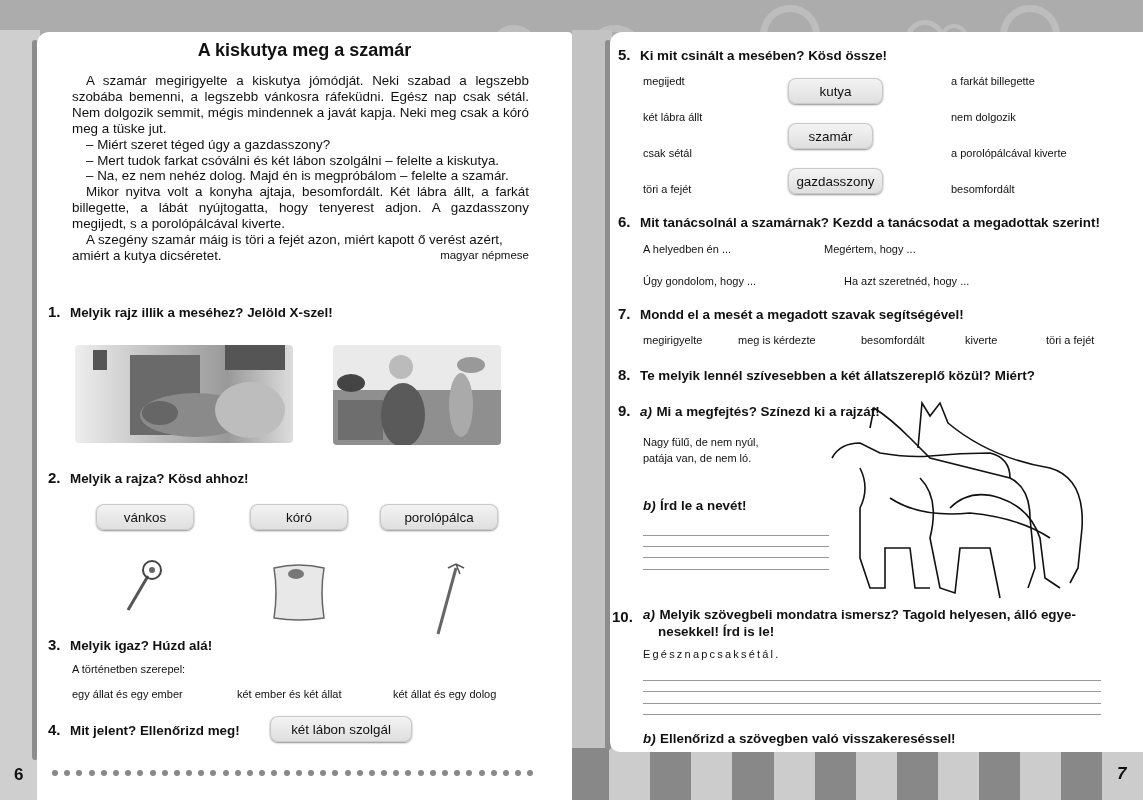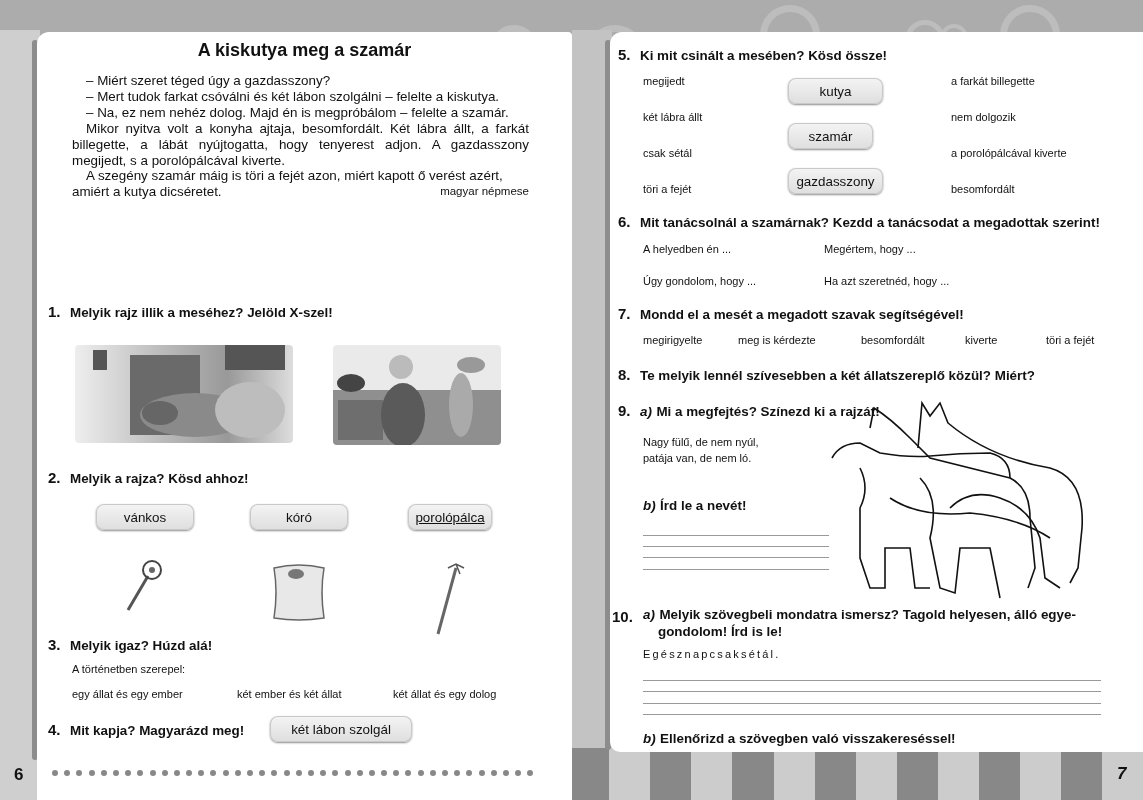--- a/index.html
+++ b/index.html
@@ -77,20 +77,21 @@
     <div style="background:#ccc;width:44px"></div>
 </div>
 
 <div class="page-left"></div>
 <div class="mid-edge"></div>
 <div class="page-right"></div>
 
 <div class="abs title">A kiskutya meg a szamár</div>
 
 <div class="abs story">
+  <p>A szamár megirigyelte a kiskutya jómódját. Neki szabad a legszebb szobába bemenni, a legszebb vánkosra ráfeküdni. Egész nap csak sétál. Nem dolgozik semmit, mégis mindennek a javát kapja. Neki meg csak a kóró meg a tüske jut.</p>
   <p>– Miért szeret téged úgy a gazdasszony?</p>
   <p>– Mert tudok farkat csóválni és két lábon szolgálni – felelte a kiskutya.</p>
   <p>– Na, ez nem nehéz dolog. Majd én is megpróbálom – felelte a szamár.</p>
   <p>Mikor nyitva volt a konyha ajtaja, besomfordált. Két lábra állt, a farkát billegette, a lábát nyújtogatta, hogy tenyerest adjon. A gazdasszony megijedt, s a porolópálcával kiverte.</p>
   <p style="text-align:left"><span>A szegény szamár máig is töri a fejét azon, miért kapott ő verést azért, amiért a kutya dicséretet.</span><span class="src">magyar népmese</span></p>
 </div>
 
 <div class="abs" style="left:48px;top:303px;">
   <span class="qnum">1.</span><span class="q">Melyik rajz illik a meséhez? Jelöld X-szel!</span>
 </div>
@@ -114,21 +115,21 @@
     <ellipse cx="128" cy="60" rx="12" ry="32" fill="#aaa"></ellipse>
     <ellipse cx="138" cy="20" rx="14" ry="8" fill="#999"></ellipse>
   </svg>
 </div>
 
 <div class="abs" style="left:48px;top:469px;">
   <span class="qnum">2.</span><span class="q">Melyik a rajza? Kösd ahhoz!</span>
 </div>
 <div class="pill" style="left:96px;top:504px;width:98px;">vánkos</div>
 <div class="pill" style="left:250px;top:504px;width:98px;">kóró</div>
-<div class="pill" style="left:408px;top:504px;width:84px;text-decoration:underline;">porolópálca</div>
+<div class="pill" style="left:380px;top:504px;width:118px;">porolópálca</div>
 
 <svg class="abs" style="left:120px;top:556px;" width="50" height="60">
   <line x1="8" y1="54" x2="28" y2="20" stroke="#555" stroke-width="3"></line>
   <circle cx="32" cy="14" r="9" fill="none" stroke="#444" stroke-width="2"></circle>
   <circle cx="32" cy="14" r="3" fill="#666"></circle>
 </svg>
 <svg class="abs" style="left:270px;top:560px;" width="58" height="64">
   <path d="M4 8 Q29 2 54 8 Q50 32 54 58 Q29 62 4 58 Q8 32 4 8 Z" fill="#e8e8e8" stroke="#666" stroke-width="1.5"></path>
   <ellipse cx="26" cy="14" rx="8" ry="5" fill="#777"></ellipse>
 </svg>
@@ -139,21 +140,21 @@
 
 <div class="abs" style="left:48px;top:636px;">
   <span class="qnum">3.</span><span class="q">Melyik igaz? Húzd alá!</span>
 </div>
 <div class="abs plain" style="left:72px;top:663px;">A történetben szerepel:</div>
 <div class="abs plain" style="left:72px;top:688px;">egy állat és egy ember</div>
 <div class="abs plain" style="left:237px;top:688px;">két ember és két állat</div>
 <div class="abs plain" style="left:393px;top:688px;">két állat és egy dolog</div>
 
 <div class="abs" style="left:48px;top:721px;">
-  <span class="qnum">4.</span><span class="q">Mit kapja? Magyarázd meg!</span>
+  <span class="qnum">4.</span><span class="q">Mit jelent? Ellenőrizd meg!</span>
 </div>
 <div class="pill" style="left:270px;top:716px;width:142px;">két lábon szolgál</div>
 
 <div class="pagenum" style="left:14px;top:765px;">6</div>
 <div class="dots">
   <span></span>
     <span></span>
     <span></span>
     <span></span>
     <span></span>
@@ -210,21 +211,21 @@
 <div class="abs plain" style="left:951px;top:111px;">nem dolgozik</div>
 <div class="abs plain" style="left:951px;top:147px;">a porolópálcával kiverte</div>
 <div class="abs plain" style="left:951px;top:183px;">besomfordált</div>
 
 <div class="abs" style="left:618px;top:213px;">
   <span class="qnum">6.</span><span class="q">Mit tanácsolnál a szamárnak? Kezdd a tanácsodat a megadottak szerint!</span>
 </div>
 <div class="abs plain" style="left:643px;top:243px;">A helyedben én ...</div>
 <div class="abs plain" style="left:824px;top:243px;">Megértem, hogy ...</div>
 <div class="abs plain" style="left:643px;top:275px;">Úgy gondolom, hogy ...</div>
-<div class="abs plain" style="left:824px;top:275px;">Ha azt szeretnéd, hogy ...</div>
+<div class="abs plain" style="left:844px;top:275px;">Ha azt szeretnéd, hogy ...</div>
 
 <div class="abs" style="left:618px;top:305px;">
   <span class="qnum">7.</span><span class="q">Mondd el a mesét a megadott szavak segítségével!</span>
 </div>
 <div class="abs plain" style="left:643px;top:334px;">megirigyelte</div>
 <div class="abs plain" style="left:738px;top:334px;">meg is kérdezte</div>
 <div class="abs plain" style="left:861px;top:334px;">besomfordált</div>
 <div class="abs plain" style="left:965px;top:334px;">kiverte</div>
 <div class="abs plain" style="left:1046px;top:334px;">töri a fejét</div>
 
@@ -257,21 +258,21 @@
     <path d="M90 80 Q110 100 100 140 L110 190 L125 195 L130 150 L160 150 L170 200"></path>
     <path d="M60 100 Q90 120 140 115 Q190 120 220 140"></path>
   </g>
 </svg>
 
 <div class="abs" style="left:612px;top:608px;text-decoration:underline;">
   <span class="qnum" style="width:30px;">10.</span>
 </div>
 <div class="abs" style="left:643px;top:606px;line-height:16px;width:460px;">
   <div><i class="q">a)</i> <span class="q">Melyik szövegbeli mondatra ismersz? Tagold helyesen, álló egye-</span></div>
-  <div style="padding-left:15px;"><span class="q">gondolom! Írd is le!</span></div>
+  <div style="padding-left:15px;"><span class="q">nesekkel! Írd is le!</span></div>
 </div>
 <div class="abs plain" style="left:643px;top:648px;letter-spacing:2.2px;">Egésznapcsaksétál.</div>
 <div class="line" style="left:643px;top:680px;width:458px;"></div>
 <div class="line" style="left:643px;top:691px;width:458px;"></div>
 <div class="line" style="left:643px;top:703px;width:458px;"></div>
 <div class="line" style="left:643px;top:714px;width:458px;"></div>
 <div class="abs" style="left:643px;top:729px;">
   <i class="q">b)</i> <span class="q">Ellenőrizd a szövegben való visszakereséssel!</span>
 </div>
 

